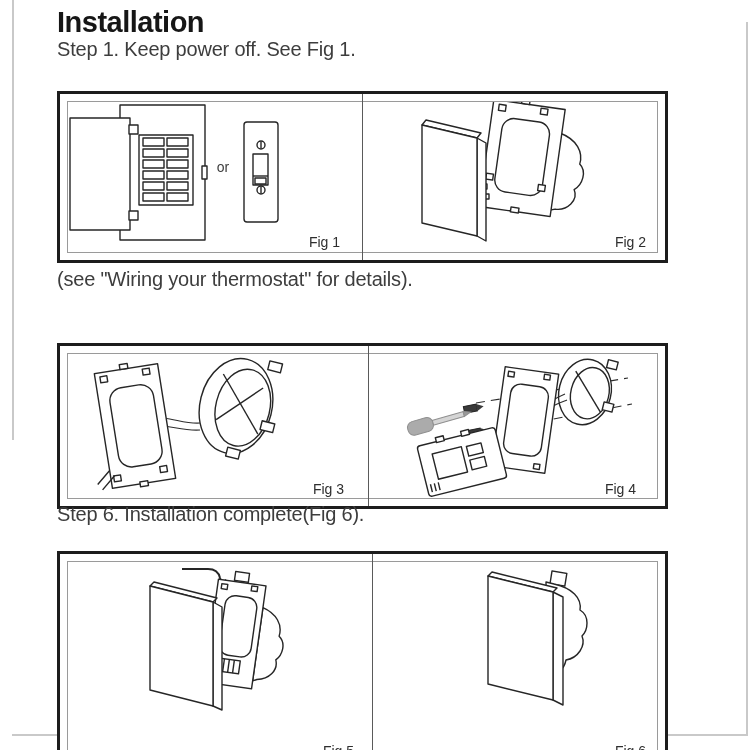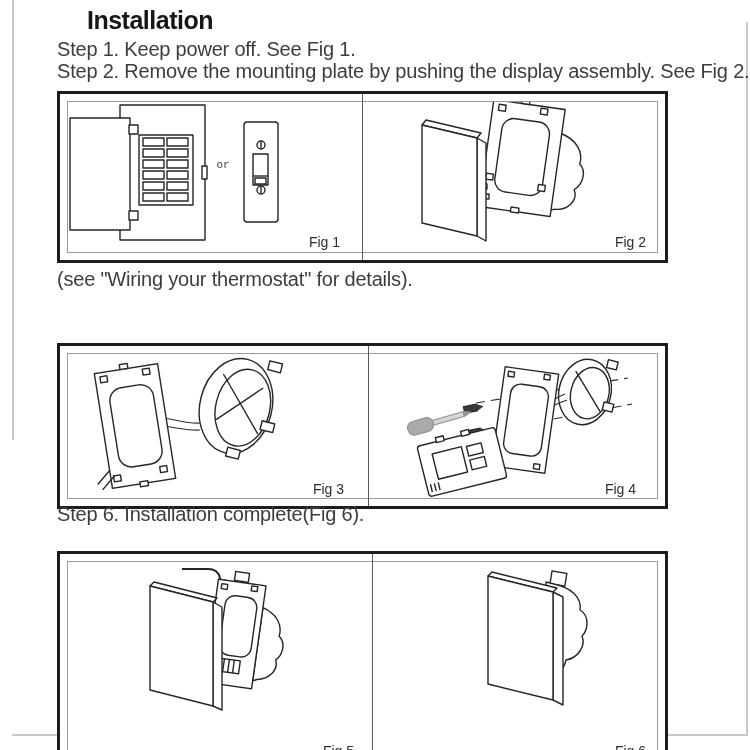--- a/index.html
+++ b/index.html
@@ -4,49 +4,48 @@
 <style>
   :root{
     --title-color:#161616; --text-color:#3d3d3d; --box-border:#1d1d1d;
     --inner-border:#9a9a9a; --divider:#5a5a5a; --label-color:#2e2e2e;
     --page-edge:#c9c9c9;
   }
   html,body{margin:0;padding:0;}
   body{width:750px;height:750px;position:relative;background:#ffffff;
        font-family:"Liberation Sans", sans-serif;overflow:hidden;}
   .edge{position:absolute;background:var(--page-edge,#c9c9c9);}
-  .title{position:absolute;left:57px;top:6px;font-size:25px;font-weight:700;
-         color:var(--title-color,#161616);letter-spacing:-0.5px;margin-left:30px;}
+  .title{position:absolute;left:57px;top:6px;font-size:29px;font-weight:700;
+         color:var(--title-color,#161616);letter-spacing:-0.5px;}
   .steps{position:absolute;left:57px;font-size:20px;line-height:22px;
          color:var(--text-color,#3d3d3d);letter-spacing:-0.2px;white-space:nowrap;}
   .figbox{position:absolute;left:57px;width:611px;border:3px solid var(--box-border,#1d1d1d);
           background:#fff;box-sizing:border-box;}
   .innerframe{position:absolute;left:7px;right:7px;top:7px;bottom:7px;
           border:1px solid var(--inner-border,#9a9a9a);}
   .divider{position:absolute;top:0;bottom:0;width:1px;background:var(--divider,#5a5a5a);}
   .fig-label{position:absolute;font-size:14px;color:var(--label-color,#2e2e2e);}
   .or-label{position:absolute;left:148px;top:65px;width:30px;text-align:center;
-          font-size:11px;color:var(--text-color,#3d3d3d);font-family:Liberation Mono, monospace;}
+          font-size:14px;color:var(--text-color,#3d3d3d);}
   .fig-svg{position:absolute;}
   svg .art{stroke:#262626;fill:#ffffff;stroke-width:1.4;stroke-linejoin:round;}
   svg .thin{stroke:#2e2e2e;fill:none;stroke-width:1.1;}
   svg .fill{fill:#262626;stroke:none;}
 </style>
 </head>
 <body>
 
 <div class="edge" style="left:12px;top:0;width:2px;height:440px"></div>
 <div class="edge" style="left:746px;top:22px;width:2px;height:714px"></div>
 <div class="edge" style="left:12px;top:734px;width:736px;height:2px"></div>
 
 <div class="title">Installation</div>
 
 <div class="steps" style="top:38px">
   <div>Step 1. Keep power off. See Fig 1.</div>
-  <div>Step 2. Remove the mounting plate by pushing the display assembly. See Fig 2.</div>
 </div>
 
 <div class="figbox" style="top:91px;height:172px">
   <div class="innerframe"></div>
   <div class="divider" style="left:302px"></div>
 
   <svg class="fig-svg" style="left:8px;top:8px" width="286" height="150" viewBox="0 0 286 150">
     <g class="art">
       <rect x="52" y="3" width="85" height="135"></rect>
       <rect x="2" y="16" width="60" height="112"></rect>

